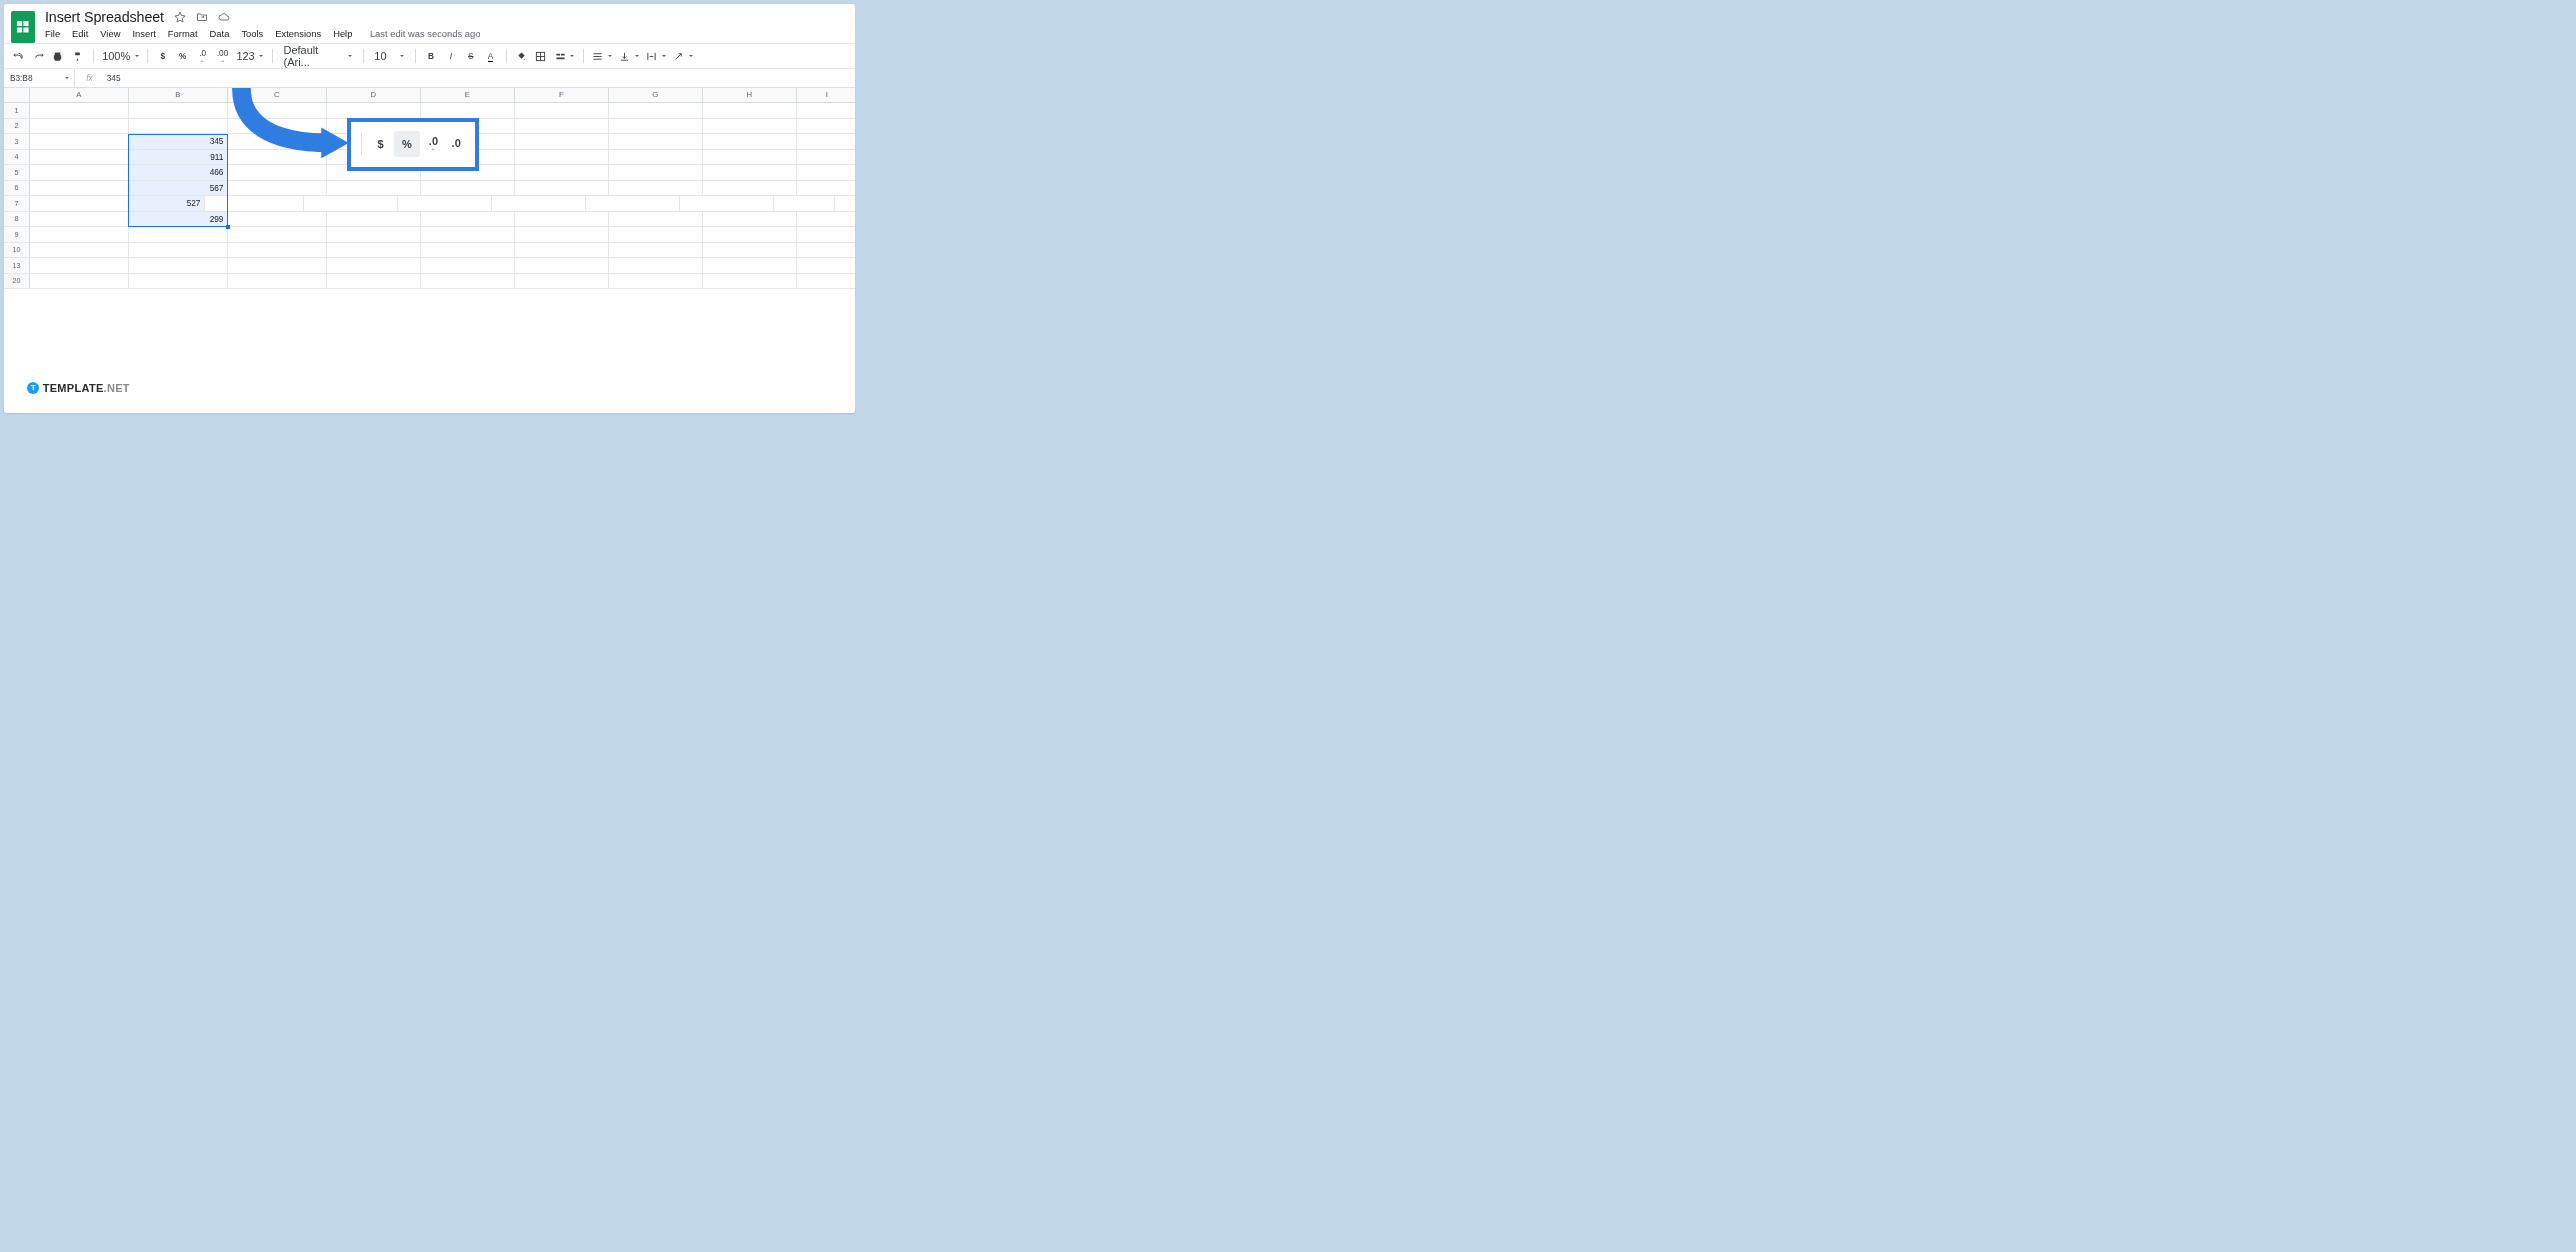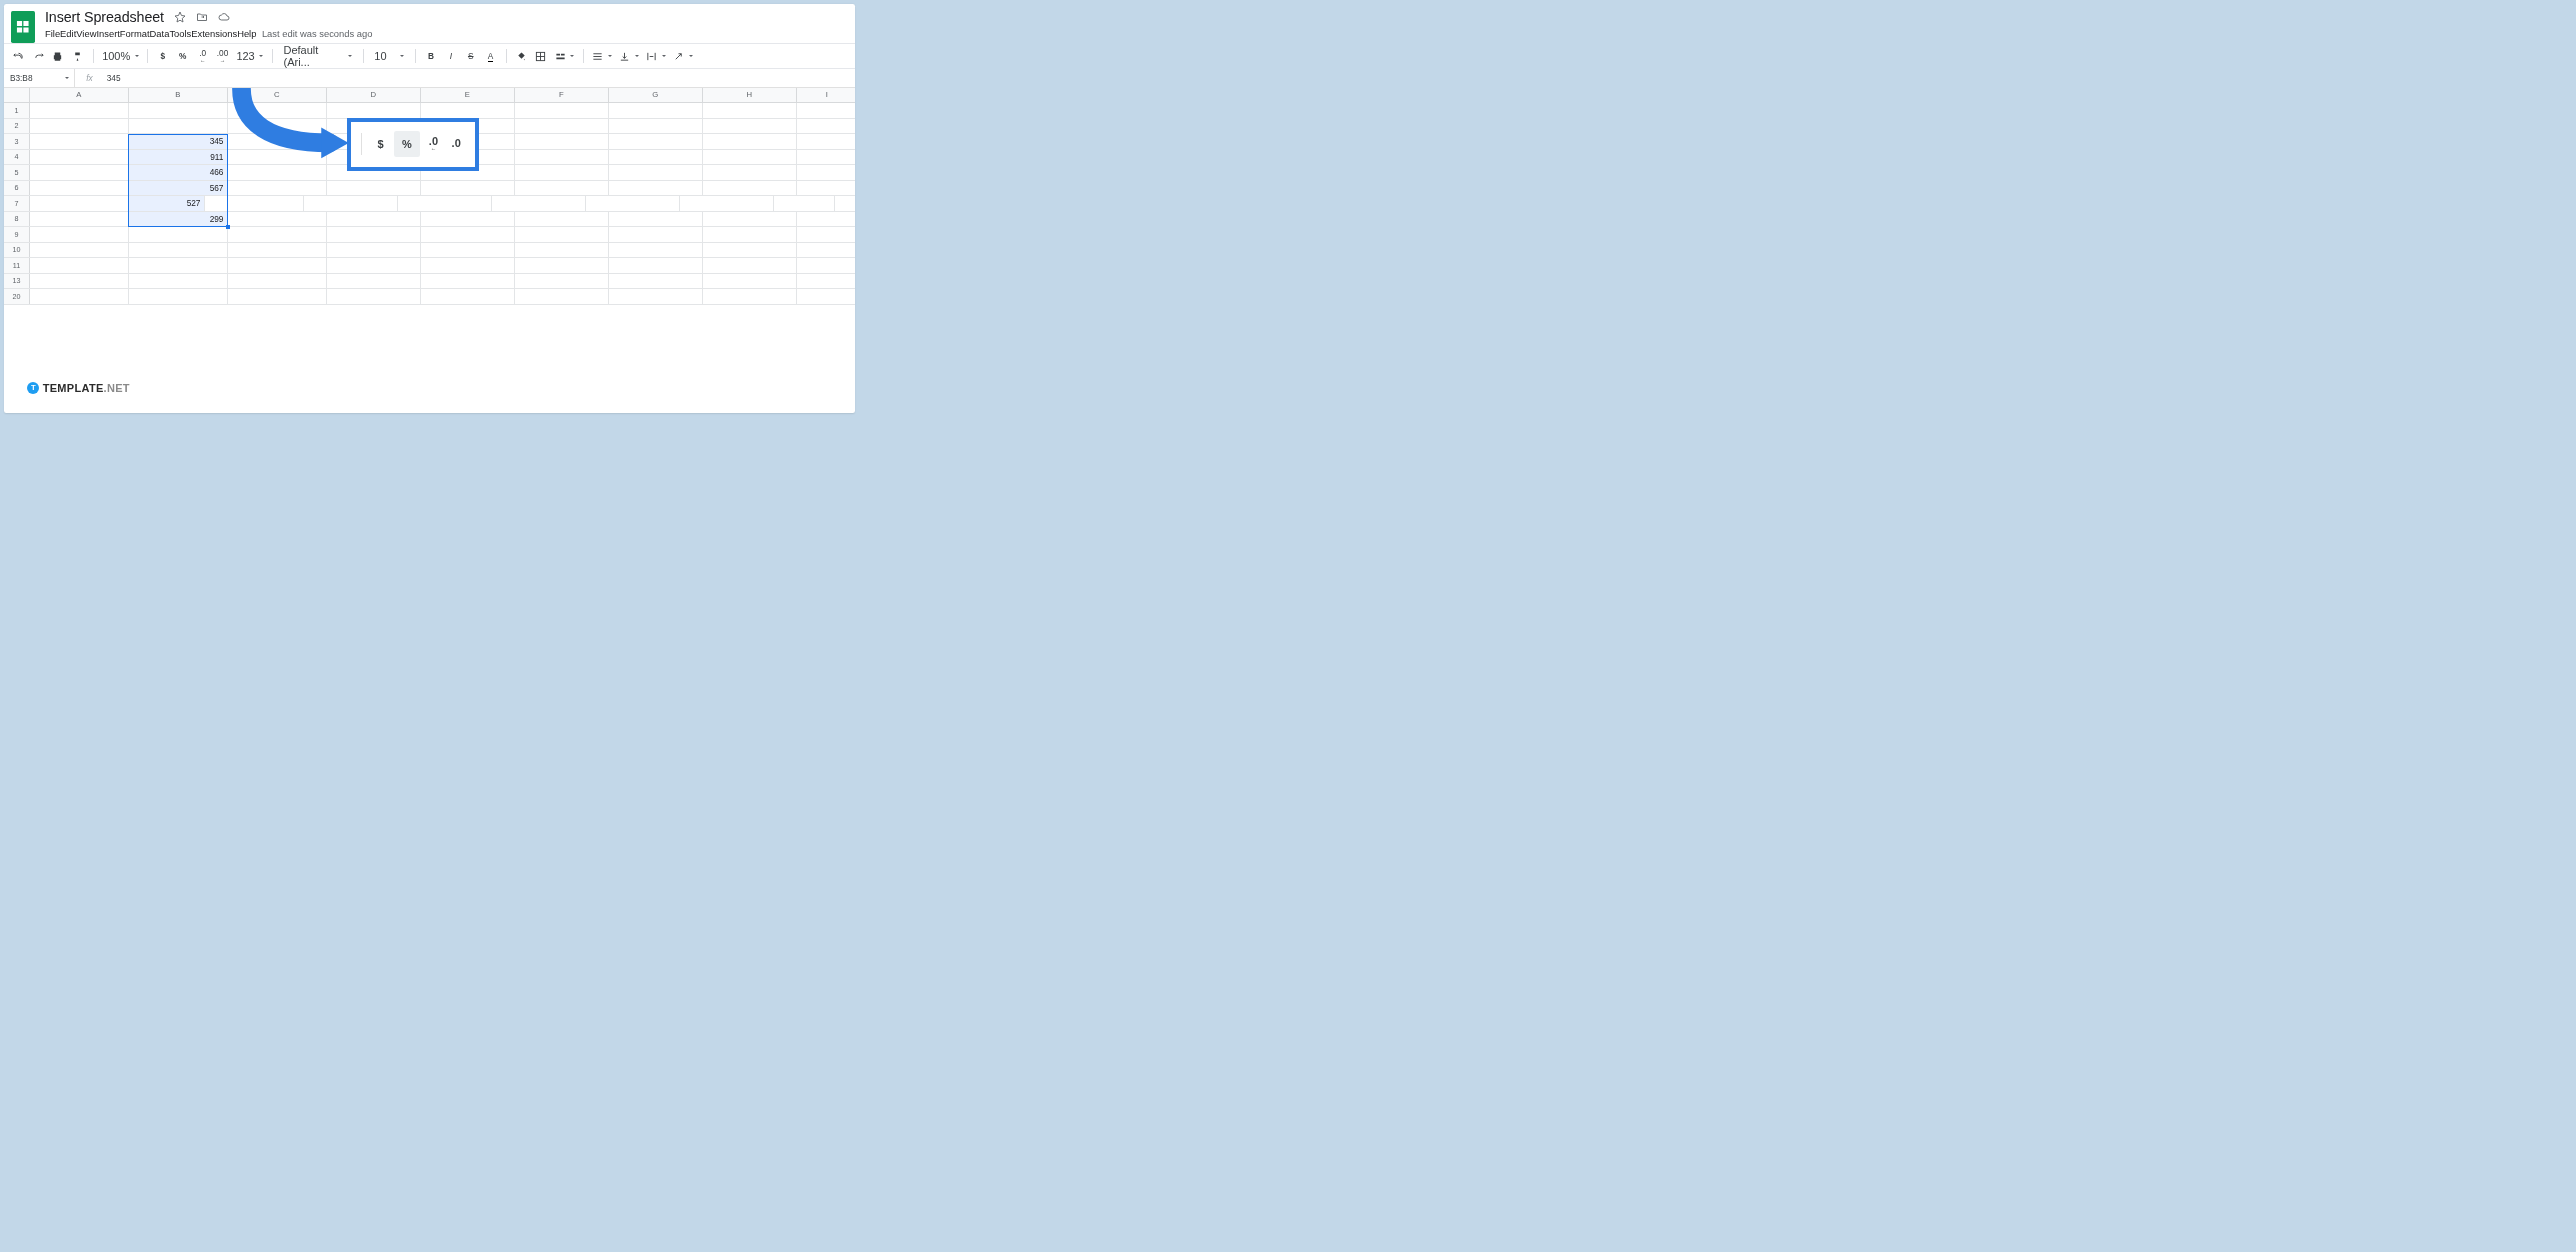--- a/index.html
+++ b/index.html
@@ -35,21 +35,21 @@
     display:flex;align-items:center;justify-content:center;
     margin-top:2.2px;
     flex-shrink:0;
   }
   .doc-logo svg{width:15.5px;height:15.5px;fill:#fff;}
   .title-stack{display:flex;flex-direction:column;gap:2.2px;}
   .title-row{display:flex;align-items:center;gap:10px;}
   .doc-title{font-size:14.3px;color:#202124;font-weight:400;letter-spacing:-0.1px;}
   .title-icon{color:#5f6368;display:flex;align-items:center;justify-content:center;cursor:pointer;}
   .title-icon svg{width:12px;height:12px;fill:none;stroke:#5f6368;stroke-width:1.8;}
-  .menu-row{display:flex;align-items:center;padding:1.1px 0 4.4px 0;}
+  .menu-row{display:flex;align-items:center;gap:12px;padding:1.1px 0 4.4px 0;}
   .menu-item{font-size:9.4px;color:#202124;cursor:pointer;}
   .last-edit{font-size:9.4px;color:#5f6368;cursor:pointer;margin-left:5.5px;}
 
   
   .toolbar{
     border-top:0.6px solid #e5e7eb;
     border-bottom:0.6px solid #e5e7eb;
     padding: 3.3px 5.5px;
     display:flex;
     align-items:center;
@@ -478,32 +478,20 @@
           <div class="cell" style="width: 99px;"></div>
           <div class="cell" style="width: 99px;"></div>
           <div class="cell" style="width: 94px;"></div>
           <div class="cell" style="width: 94px;"></div>
           <div class="cell" style="width: 94px;"></div>
           <div class="cell" style="width: 94px;"></div>
           <div class="cell" style="width: 94px;"></div>
           <div class="cell" style="width: 61px;"></div>
         </div>
         <div class="row">
-          <div class="row-h">11</div>
-          <div class="cell" style="width: 99px;"></div>
-          <div class="cell" style="width: 99px;"></div>
-          <div class="cell" style="width: 99px;"></div>
-          <div class="cell" style="width: 94px;"></div>
-          <div class="cell" style="width: 94px;"></div>
-          <div class="cell" style="width: 94px;"></div>
-          <div class="cell" style="width: 94px;"></div>
-          <div class="cell" style="width: 94px;"></div>
-          <div class="cell" style="width: 61px;"></div>
-        </div>
-        <div class="row">
           <div class="row-h">13</div>
           <div class="cell" style="width: 99px;"></div>
           <div class="cell" style="width: 99px;"></div>
           <div class="cell" style="width: 99px;"></div>
           <div class="cell" style="width: 94px;"></div>
           <div class="cell" style="width: 94px;"></div>
           <div class="cell" style="width: 94px;"></div>
           <div class="cell" style="width: 94px;"></div>
           <div class="cell" style="width: 94px;"></div>
           <div class="cell" style="width: 61px;"></div>

